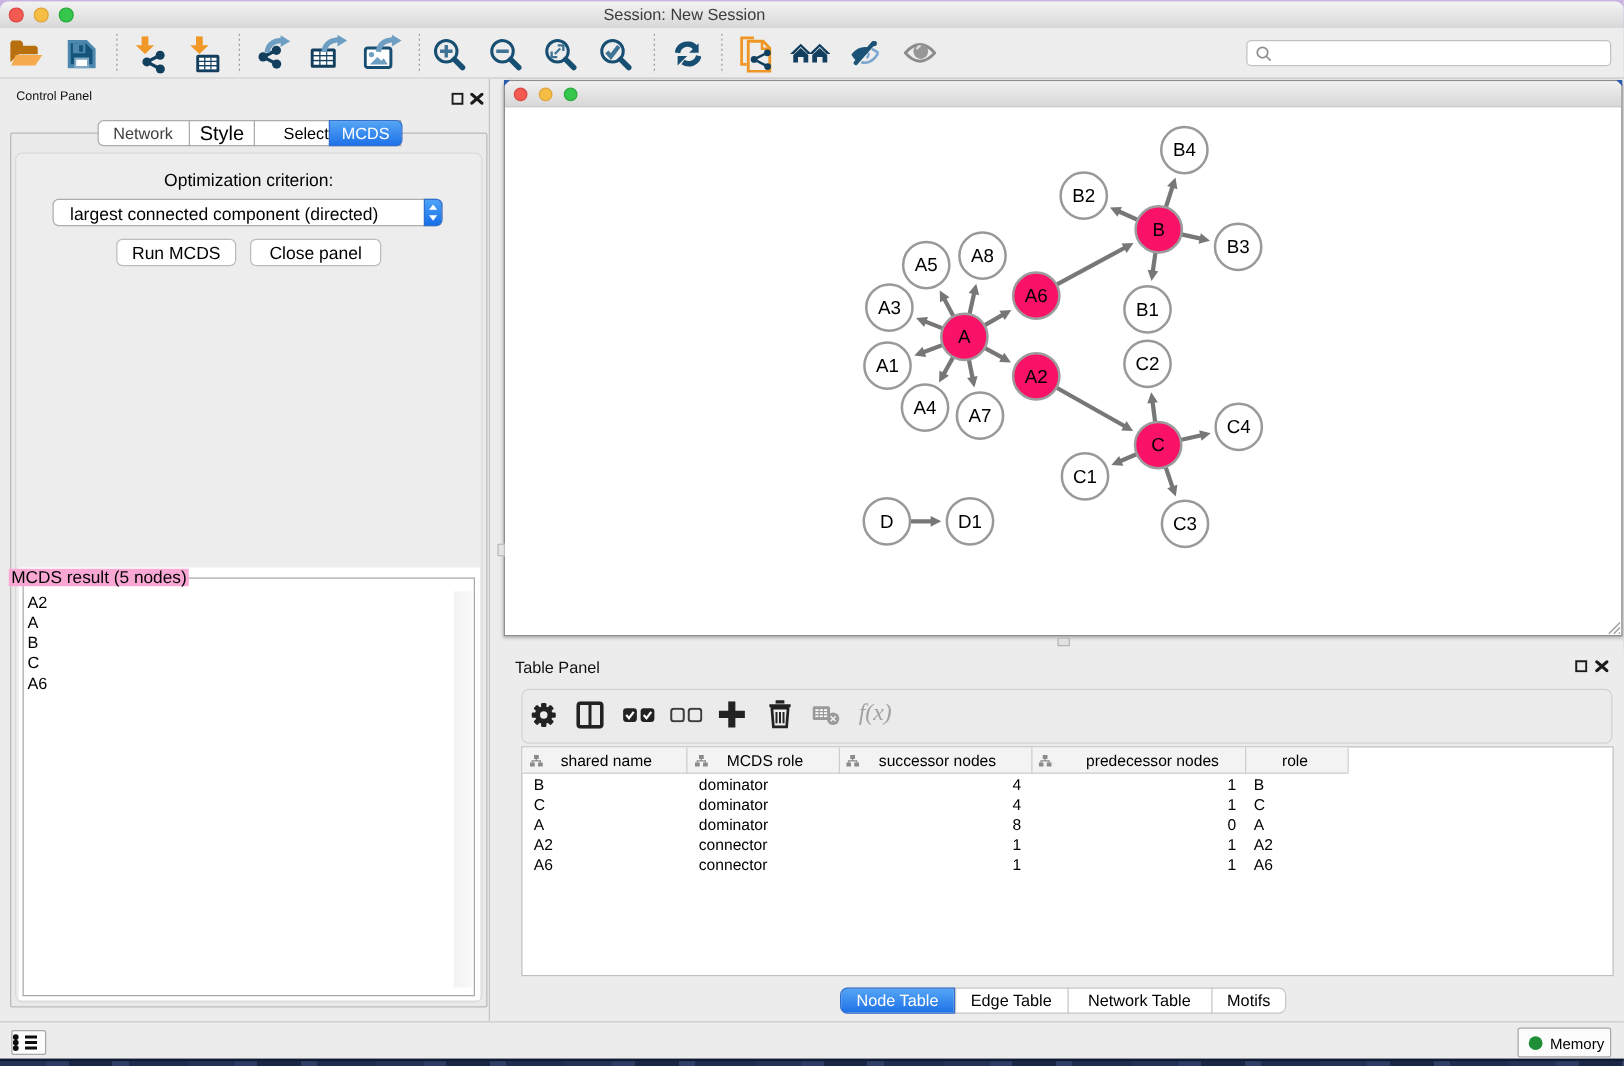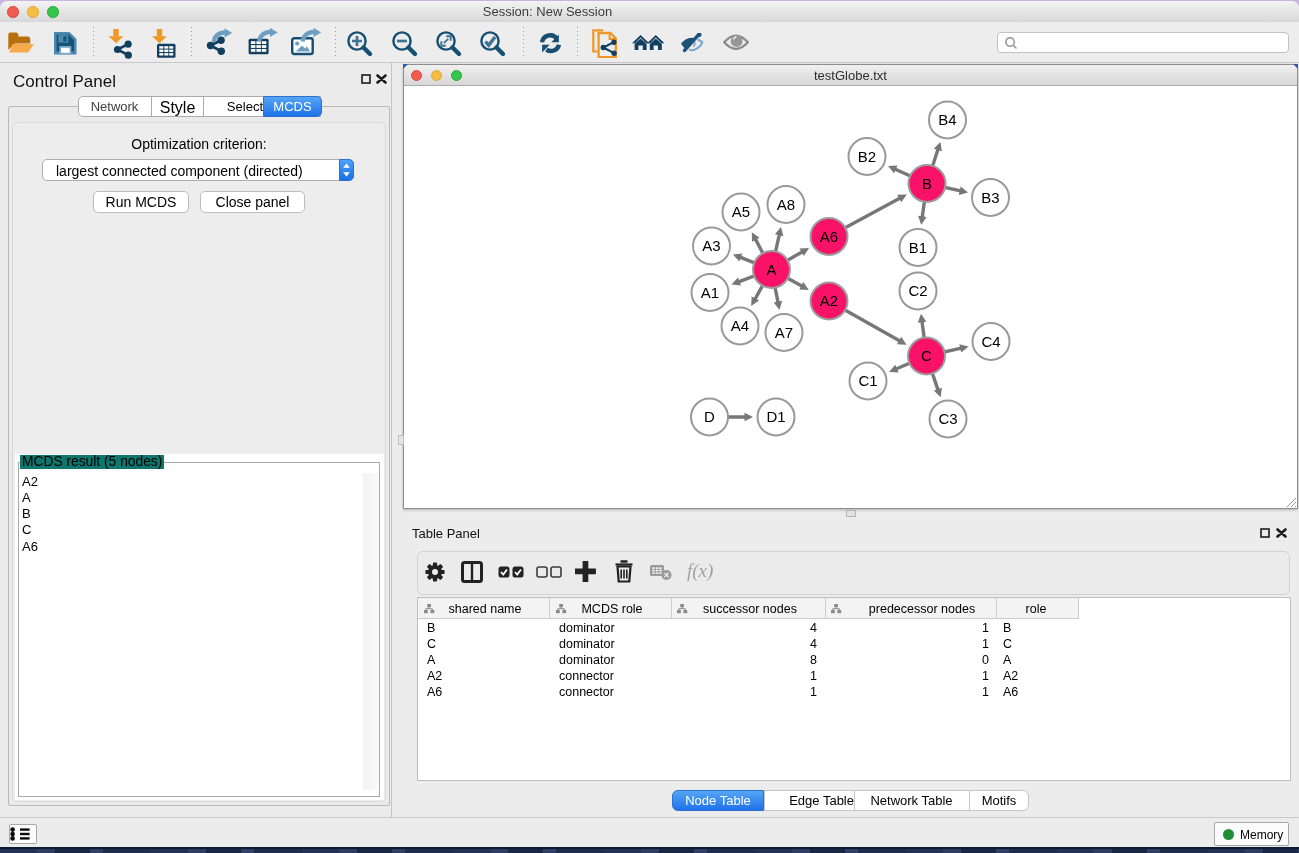--- a/index.html
+++ b/index.html
@@ -164,21 +164,21 @@
 <div style="position:absolute;left:335px;top:27px;width:1px;height:32px;background-image:linear-gradient(#9a9a9a 33%,rgba(0,0,0,0) 0%);background-size:1px 4px"></div>
 <div style="position:absolute;left:523px;top:27px;width:1px;height:32px;background-image:linear-gradient(#9a9a9a 33%,rgba(0,0,0,0) 0%);background-size:1px 4px"></div>
 <div style="position:absolute;left:577px;top:27px;width:1px;height:32px;background-image:linear-gradient(#9a9a9a 33%,rgba(0,0,0,0) 0%);background-size:1px 4px"></div>
 <div class="abs" style="left:997px;top:32px;width:292px;height:21px;background:#fff;border:1px solid #c2c2c2;border-radius:4px"></div>
 <svg class="abs" style="left:1004px;top:36px" width="14" height="14">
       <circle cx="6" cy="6" r="4.2" fill="none" stroke="#8f8f8f" stroke-width="1.4"></circle>
       <line x1="9" y1="9" x2="12.5" y2="12.5" stroke="#8f8f8f" stroke-width="1.4"></line>
     </svg>
 <div class="abs" style="left:0;top:63px;width:1299px;height:790px;background:#ececec"></div>
 <div class="abs" style="left:0;top:63px;width:392px;height:754px;background:#ececec;border-right:1px solid #c4c4c4"></div>
-<div class="abs" style="left:13px;top:72px;font-size:17px;color:#111">Control Panel</div>
+<div class="abs" style="left:13px;top:72px;font-size:10px;color:#111">Control Panel</div>
 <svg style="position:absolute;left:361px;top:74px" width="10" height="10">
       <rect x="1" y="1" width="8" height="8" fill="none" stroke="#1c1c1c" stroke-width="1.6"></rect>
     </svg>
     <svg style="position:absolute;left:376px;top:74px" width="11" height="10">
       <path d="M1.5 1.5 L9.5 8.5 M9.5 1.5 L1.5 8.5" stroke="#1c1c1c" stroke-width="2.6" stroke-linecap="round"></path>
     </svg>
 <div class="abs" style="left:8px;top:106px;width:382px;height:700px;border:1px solid #b9b9b9;background:#eaeaea;border-radius:2px"></div>
 <div class="abs" style="left:12px;top:122px;width:374px;height:680px;border:1px solid #d9d9d9;background:#ededed;border-radius:6px"></div>
 <div class="abs" style="left:78px;top:96px;width:243px;height:21px;background:#fff;border:1px solid #ababab;border-radius:5px 0 0 5px"></div>
 <div class="abs" style="left:151px;top:96px;width:1px;height:21px;background:#ababab"></div>
@@ -193,35 +193,34 @@
 <div class="abs" style="left:339px;top:159px;width:15px;height:22px;background:linear-gradient(#4da2f8,#176fe8);border:1px solid #2f6fd0;border-radius:0 5px 5px 0"></div>
 <svg class="abs" style="left:341px;top:163px" width="11" height="14">
       <path d="M5.5 0.5 L8.8 4.8 H2.2 z" fill="#fff"></path>
       <path d="M5.5 13.5 L2.2 9.2 H8.8 z" fill="#fff"></path>
     </svg>
 <div class="abs" style="left:56px;top:162.5px;font-size:14px;color:#000">largest connected component (directed)</div>
 <div class="abs" style="left:93px;top:191px;width:96px;height:22px;background:#fff;border:1px solid #bdbdbd;border-radius:5px;text-align:center;font-size:14px;line-height:20px">Run MCDS</div>
 <div class="abs" style="left:200px;top:191px;width:105px;height:22px;background:#fff;border:1px solid #bdbdbd;border-radius:5px;text-align:center;font-size:14px;line-height:20px">Close panel</div>
 <div class="abs" style="left:15px;top:454px;width:369px;height:346px;background:#fff"></div>
 <div class="abs" style="left:18px;top:462px;width:362px;height:335px;border:1px solid #a9a9a9"></div>
-<div class="abs" style="left:20px;top:455px;background:#0f766e;padding:0 2px;font-size:13.8px;color:#000;line-height:14px">MCDS result (5 nodes)</div>
+<div class="abs" style="left:7px;top:455px;background:#f9a8d4;padding:0 2px;font-size:13.8px;color:#000;line-height:14px">MCDS result (5 nodes)</div>
 <div class="abs" style="left:363px;top:473px;width:15px;height:317px;background:linear-gradient(90deg,#f2f2f2,#fafafa)"></div>
 <div class="abs" style="left:22px;top:473.5px;font-size:13px;line-height:16.3px;color:#000">A2<br>A<br>B<br>C<br>A6</div>
 <div class="abs" style="left:403px;top:64px;width:895px;height:445px;background:#fff;border:1px solid #8e8e8e;border-radius:5px 5px 0 0;box-shadow:0 1px 3px rgba(0,0,0,0.25)"></div>
 <div class="abs" style="left:404px;top:65px;width:893px;height:21px;background:linear-gradient(#f0f0f0,#d7d7d7);border-bottom:1px solid #acacac;border-radius:5px 5px 0 0"></div>
 <div class="abs" style="left:411px;top:69.5px;width:11px;height:11px;border-radius:50%;background:#f25a52;border:0.5px solid #dd4741"></div>
 <div class="abs" style="left:431px;top:69.5px;width:11px;height:11px;border-radius:50%;background:#f6bd44;border:0.5px solid #dfa53a"></div>
 <div class="abs" style="left:451px;top:69.5px;width:11px;height:11px;border-radius:50%;background:#35c64b;border:0.5px solid #27ab3c"></div>
 <svg class="abs" style="left:403px;top:64px" width="5" height="5">
       <path d="M0 0 H5 L0 5 z" fill="#2a5ba8"></path>
     </svg>
 <svg class="abs" style="left:1293px;top:64px" width="5" height="5">
       <path d="M0 0 H5 V5 z" fill="#2a5ba8"></path>
     </svg>
-<div class="abs" style="left:404px;top:68px;width:893px;text-align:center;font-size:13px;color:#2e2e2e">testGlobe.txt</div>
 <svg width="894" height="422" style="position:absolute;left:404px;top:86px">
 <line x1="367.5" y1="183.5" x2="334.6" y2="195.8" stroke="#777777" stroke-width="3.4"></line>
 <polygon points="327.5,198.4 334.0,191.4 337.0,199.5" fill="#777777"></polygon>
 <line x1="367.5" y1="183.5" x2="398.3" y2="200.3" stroke="#777777" stroke-width="3.4"></line>
 <polygon points="404.8,203.9 395.3,203.6 399.4,196.1" fill="#777777"></polygon>
 <line x1="367.5" y1="183.5" x2="335.9" y2="171.1" stroke="#777777" stroke-width="3.4"></line>
 <polygon points="328.9,168.4 338.4,167.5 335.3,175.5" fill="#777777"></polygon>
 <line x1="367.5" y1="183.5" x2="350.9" y2="213.4" stroke="#777777" stroke-width="3.4"></line>
 <polygon points="347.2,219.9 347.6,210.4 355.1,214.6" fill="#777777"></polygon>
 <line x1="367.5" y1="183.5" x2="351.3" y2="152.9" stroke="#777777" stroke-width="3.4"></line>
@@ -441,21 +440,21 @@
 <div class="abs" style="left:559px;top:685px;font-size:12.5px">connector</div>
 <div class="abs" style="left:727px;top:685px;width:90px;text-align:right;font-size:12.5px">1</div>
 <div class="abs" style="left:899px;top:685px;width:90px;text-align:right;font-size:12.5px">1</div>
 <div class="abs" style="left:1003px;top:685px;font-size:12.5px">A6</div>
 <div class="abs" style="left:672px;top:789.5px;width:357px;height:21px;background:#fff;border:1px solid #c6c6c6;border-radius:6px"></div>
 <div class="abs" style="left:672px;top:789.5px;width:92px;height:21px;background:linear-gradient(#55a5f4,#1f72ea);border:1px solid #2f6fd0;border-radius:6px 0 0 6px"></div>
 <div class="abs" style="left:764px;top:789.5px;width:1px;height:21px;background:#c6c6c6"></div>
 <div class="abs" style="left:853.5px;top:789.5px;width:1px;height:21px;background:#c6c6c6"></div>
 <div class="abs" style="left:969px;top:789.5px;width:1px;height:21px;background:#c6c6c6"></div>
 <div class="abs" style="left:672px;top:792.5px;width:92px;text-align:center;font-size:13px;color:#fff">Node Table</div>
-<div class="abs" style="left:764px;top:792.5px;width:90px;text-align:right;font-size:13px;color:#000">Edge Table</div>
+<div class="abs" style="left:764px;top:792.5px;width:90px;text-align:center;font-size:13px;color:#000">Edge Table</div>
 <div class="abs" style="left:854px;top:792.5px;width:115px;text-align:center;font-size:13px;color:#000">Network Table</div>
 <div class="abs" style="left:969px;top:792.5px;width:60px;text-align:center;font-size:13px;color:#000">Motifs</div>
 <div class="abs" style="left:0;top:817px;width:1299px;height:30px;background:#ececec;border-top:1px solid #c9c9c9"></div>
 <div class="abs" style="left:9px;top:824px;width:28px;height:19.5px;background:#fcfcfc;border:1px solid #a8a8a8;border-radius:2px"></div>
 <svg class="abs" style="left:10px;top:826px" width="22" height="16">
       <g fill="#0d0d0d">
         <line x1="2.6" y1="3" x2="2.6" y2="13" stroke="#0d0d0d" stroke-width="1"></line>
         <circle cx="2.6" cy="3.6" r="2.3"></circle>
         <circle cx="2.6" cy="8" r="2.3"></circle>
         <circle cx="2.6" cy="12.4" r="2.3"></circle>

